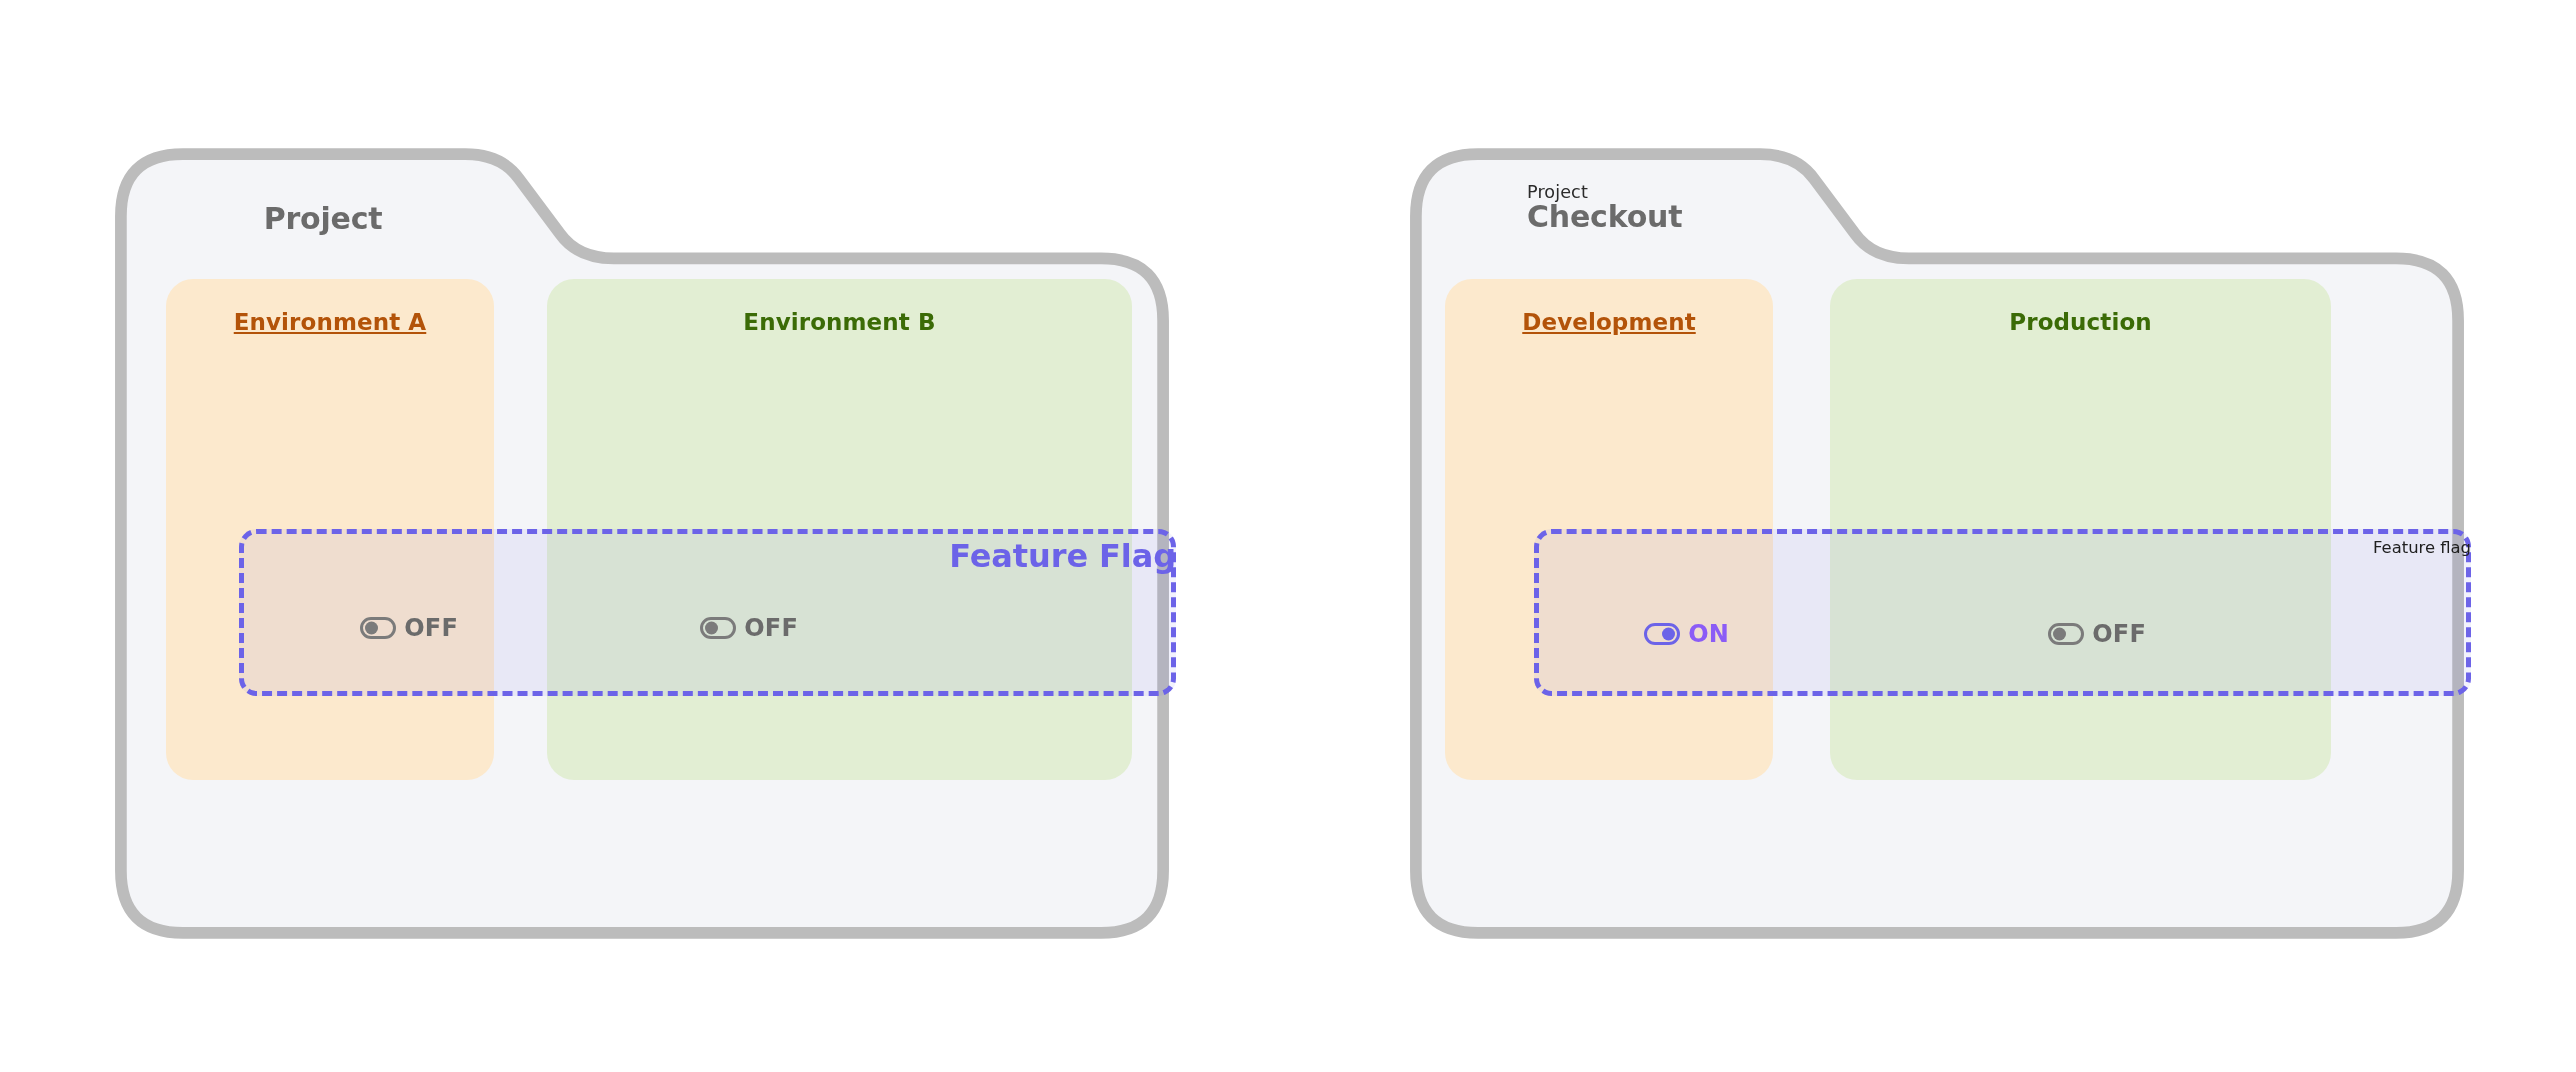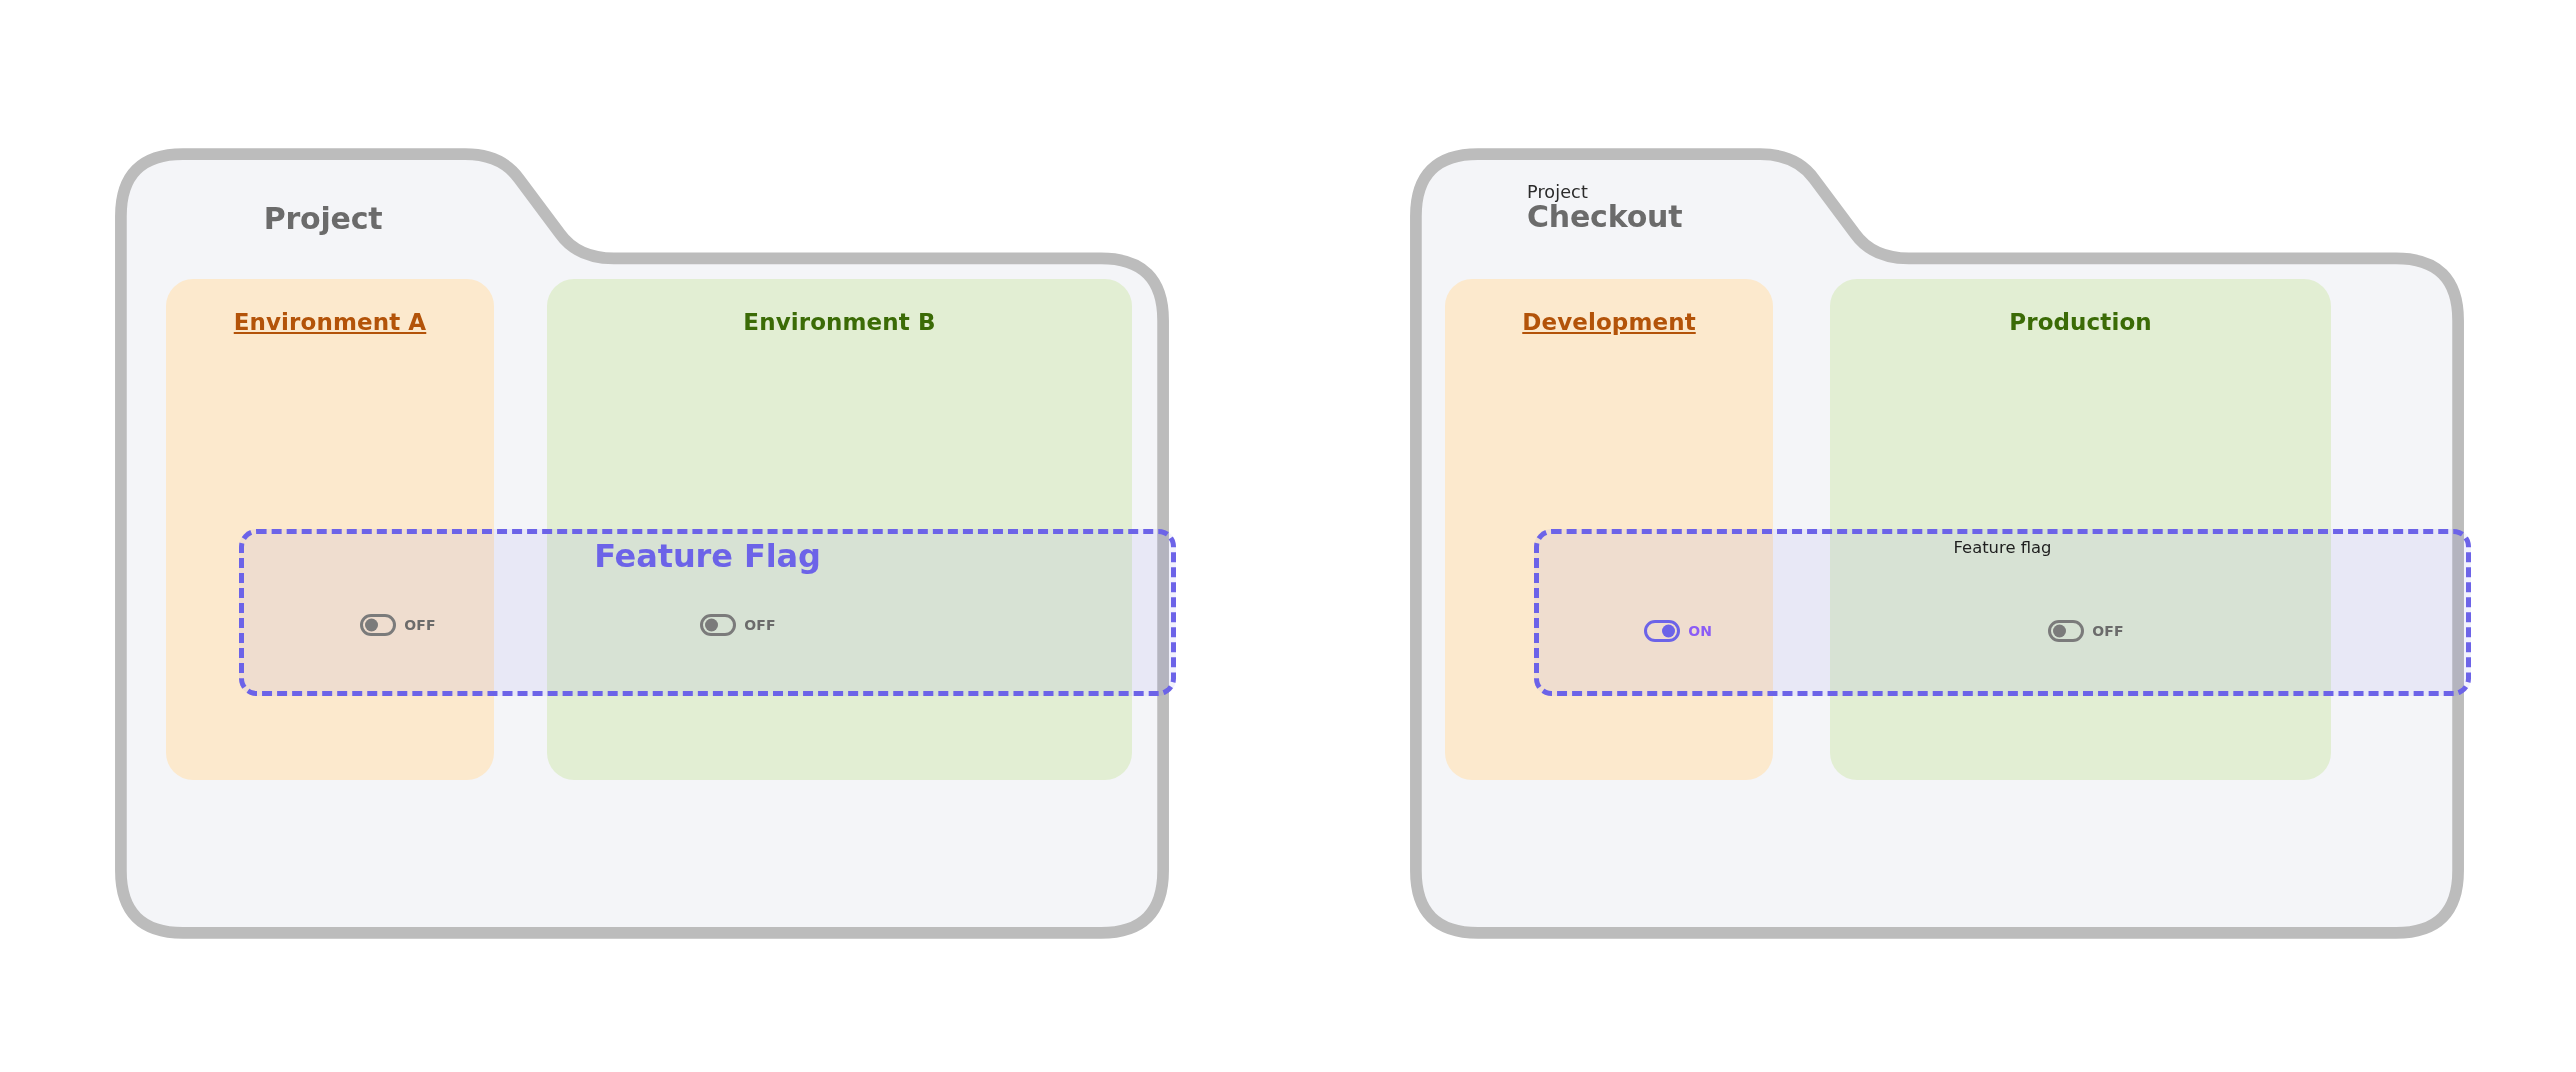--- a/index.html
+++ b/index.html
@@ -41,21 +41,21 @@
   
   .flag-box{
     position:absolute;
     border:5.3px dashed #6c63e8;
     border-radius:17.6px;
     background:rgba(108,99,232,0.085);
     box-sizing:border-box;
   }
   .flag-head{
     position:absolute;left:0;right:0;
-    text-align:center;pointer-events:none;
+    text-align:right;pointer-events:none;
   }
   .flag-eyebrow{
     font-size:16.4px;color:#1f1f1f;font-weight:400;line-height:1.1;
   }
   .flag-title{
     font-size:32px;font-weight:700;color:#6c63e8;
     line-height:1.12;letter-spacing:-0.1px;
   }
 
   
@@ -68,21 +68,21 @@
     position:relative;background:transparent;flex:0 0 auto;
   }
   .switch .knob{
     position:absolute;top:50%;transform:translateY(-50%);
     width:13px;height:13px;border-radius:50%;background:#7b7b7b;
     left:2.3px;
   }
   .switch.on{border-color:#6c63e8;}
   .switch.on .knob{background:#6c63e8;left:auto;right:2.3px;}
   .switch-label{
-    font-size:14px;font-weight:700;color:#6b6b6b;letter-spacing:0.2px;
+    font-size:24px;font-weight:700;color:#6b6b6b;letter-spacing:0.2px;
   }
   .switch-label.on{color:#8b5cf6;}
 </style>
 </head>
 <body>
 
 <div class="stage">
 
   <div class="folder" style="left:115px;top:146px;width:1054px;height:796px;">
 

